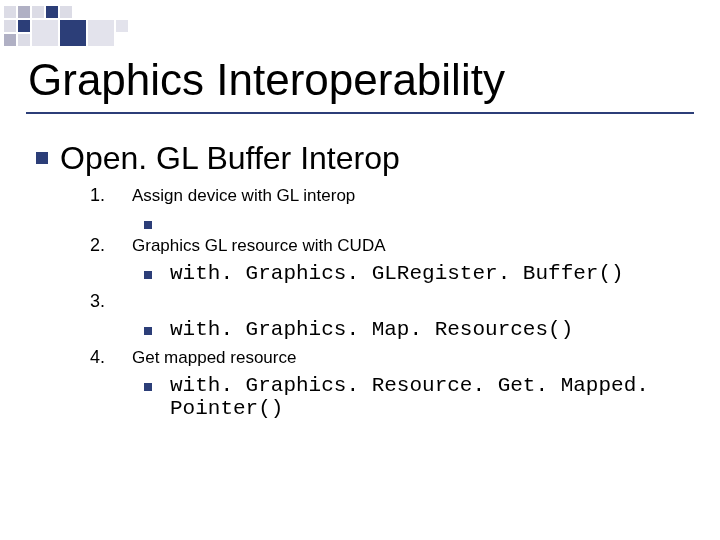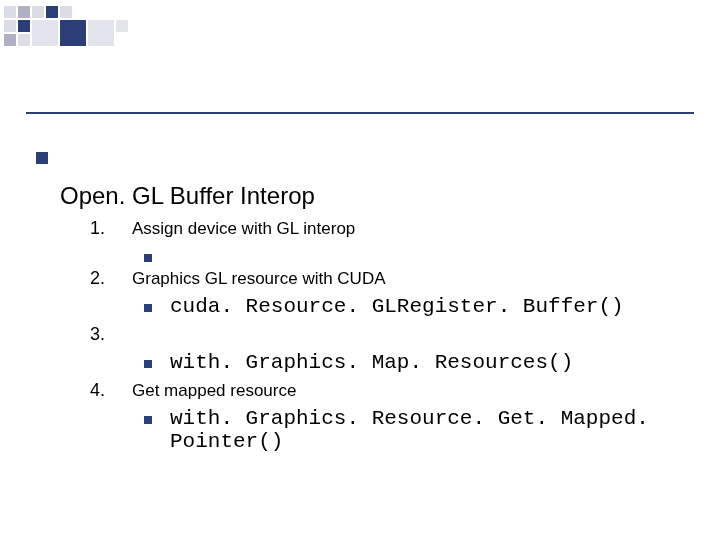--- a/index.html
+++ b/index.html
@@ -68,22 +68,21 @@
     margin-right: 12px;
   }
   .sq-bullet.sm {
     width: 8px;
     height: 8px;
     flex: 0 0 8px;
     margin-top: 9px;
     margin-right: 18px;
   }
   .lv1-text {
-    font-size: 24px;
-    margin-top: 42px;
+    font-size: 32px;
   }
   .list {
     margin-left: 48px;
   }
   .item {
     margin-top: 6px;
   }
   .num-row {
     display: flex;
     align-items: baseline;
@@ -124,20 +123,21 @@
     <div class="sq" style="left:0px;  top:14px; width:12px;height:12px;"></div>
     <div class="sq dk" style="left:14px; top:14px; width:12px;height:12px;"></div>
     <div class="sq" style="left:28px; top:14px; width:26px;height:26px; background:#e3e3ec;"></div>
     <div class="sq dk" style="left:56px; top:14px; width:26px;height:26px;"></div>
     <div class="sq" style="left:84px; top:14px; width:26px;height:26px; background:#e3e3ec;"></div>
     <div class="sq md" style="left:0px;  top:28px; width:12px;height:12px;"></div>
     <div class="sq" style="left:14px; top:28px; width:12px;height:12px;"></div>
     <div class="sq" style="left:112px;top:14px; width:12px;height:12px; background:#e3e3ec;"></div>
   </div>
 
+  <div class="title">Graphics Interoperability</div>
   <div class="rule"></div>
 
   <div class="body">
     <div class="lv1">
       <div class="sq-bullet"></div>
       <div class="lv1-text">Open. GL Buffer Interop</div>
     </div>
 
     <div class="list">
 
@@ -151,21 +151,21 @@
         </div>
       </div>
 
       <div class="item">
         <div class="num-row">
           <div class="num">2.</div>
           <div class="step">Graphics GL resource with CUDA</div>
         </div>
         <div class="sub">
           <div class="sq-bullet sm"></div>
-          <div class="code">cuda. Resource. GLRegister. Buffer()</div>
+          <div class="code">with. Graphics. GLRegister. Buffer()</div>
         </div>
       </div>
 
       <div class="item">
         <div class="num-row">
           <div class="num">3.</div>
         </div>
         <div class="sub">
           <div class="sq-bullet sm"></div>
           <div class="code">with. Graphics. Map. Resources()</div>

